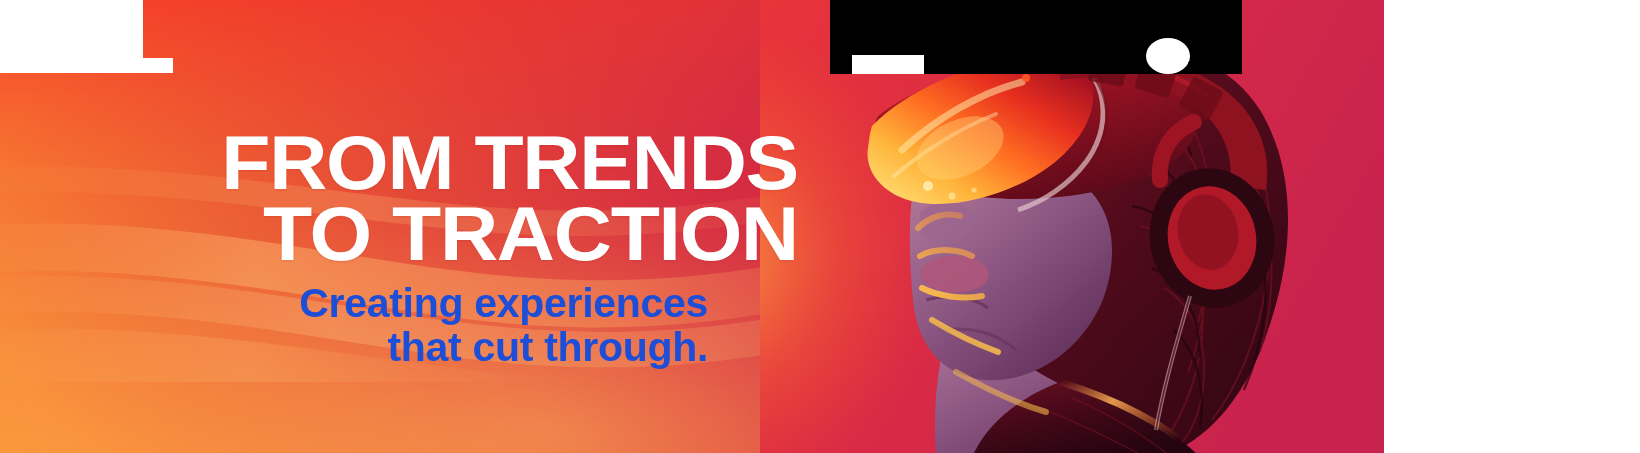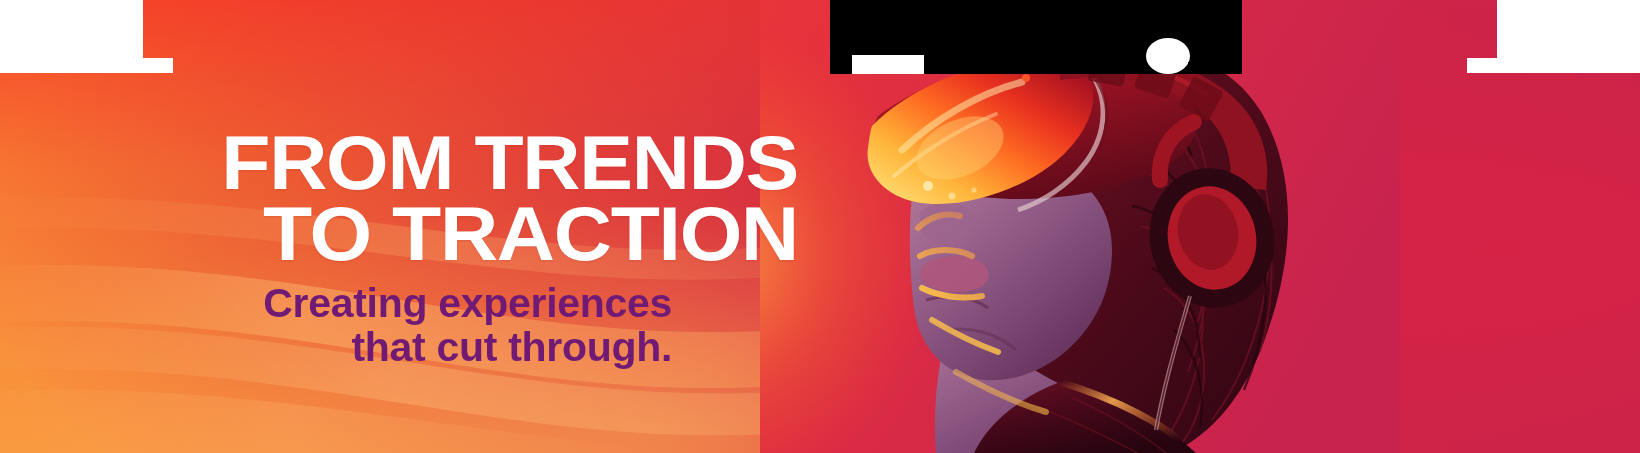--- a/index.html
+++ b/index.html
@@ -1,21 +1,21 @@
 <!DOCTYPE html>
 <html><head>
 <meta charset="utf-8">
 <title>Banner</title>
 <style>
   html,body{margin:0;padding:0;background:#ffffff;}
   body{font-family:"Liberation Sans",sans-serif;}
 
   .stage{
     position:relative;
-    width:1640px;height:453px;
+    width:1384px;height:453px;
     overflow:hidden;
     background:#ffffff;
   }
 
   
   .plate{
     position:absolute;inset:0;
     -webkit-clip-path:polygon(
       143px 0, 1497px 0,
       1497px 58px, 1467px 58px,
@@ -102,27 +102,28 @@
     transform:scaleX(1.06);
     transform-origin:right center;
     text-shadow:0 1px 2px rgba(150,35,20,.18);
     white-space:pre-line;
   }
 
   .subhead{
     position:absolute;
     left:0;top:281px;width:672px;
     text-align:right;
-    color:#701a75;
+    color:#1d4ed8;
     font-family:"Liberation Sans",sans-serif;
     font-weight:700;
     font-size:41px;
     line-height:1.08;
     letter-spacing:-0.3px;
     white-space:pre-line;
+    padding-left:36px;
   }
 </style>
 </head>
 <body>
 
 <div class="stage">
 
   <div class="plate">
 
     <div class="bg-base"></div>

